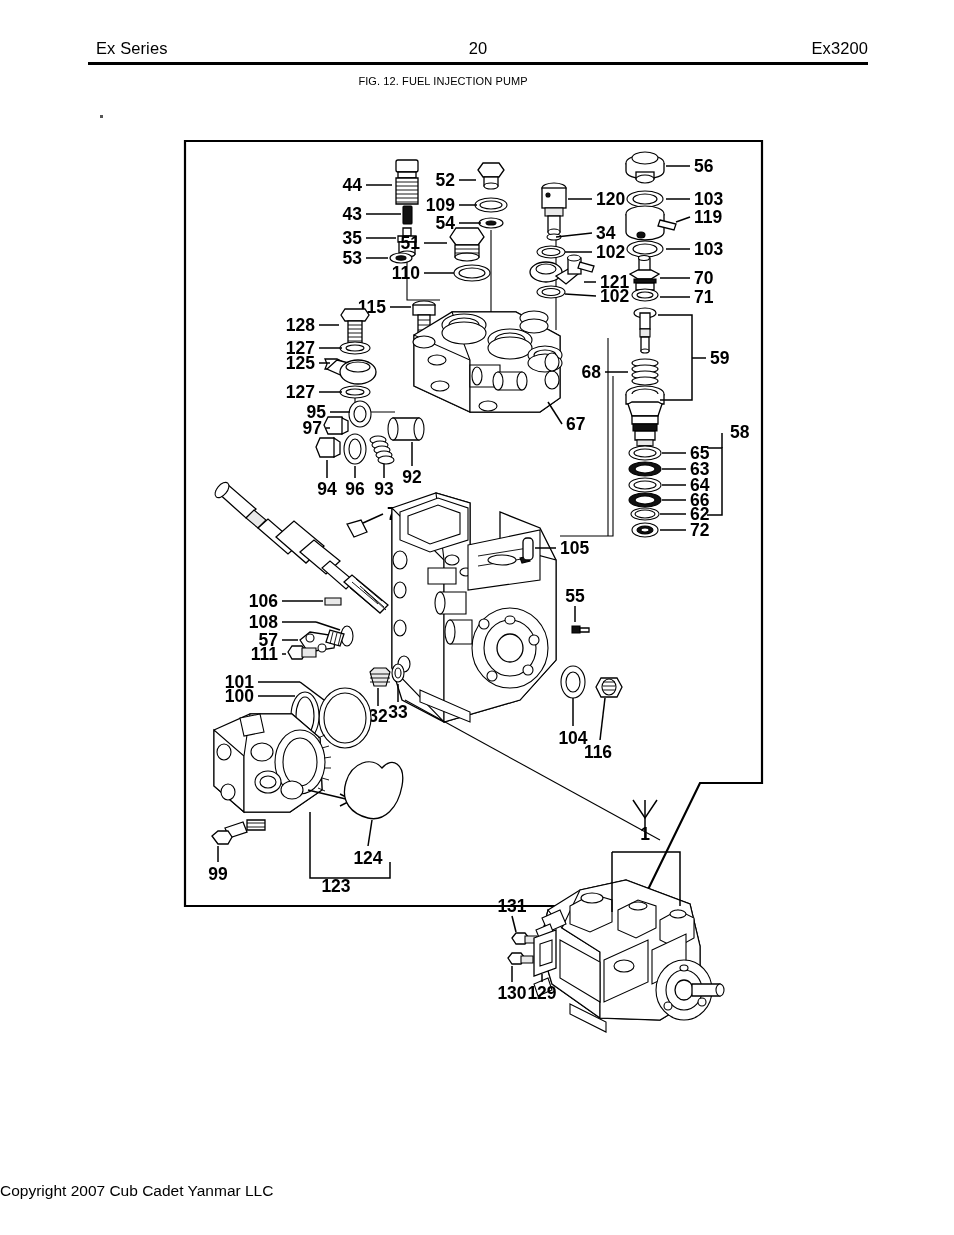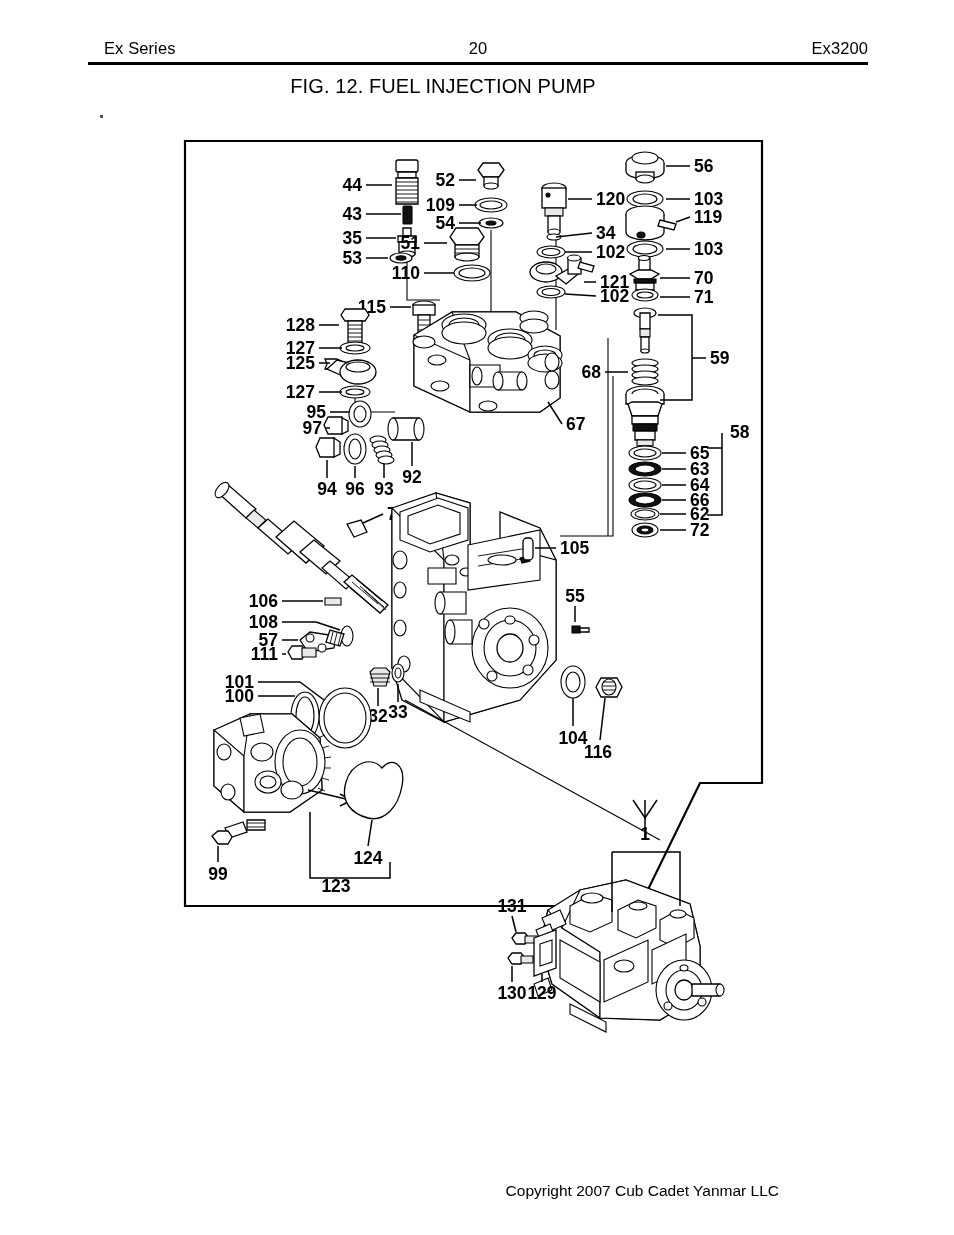--- a/index.html
+++ b/index.html
@@ -22,38 +22,38 @@
   }
   #page-header .hdr-left,
   #page-header .hdr-center,
   #page-header .hdr-right {
     position: absolute;
     bottom: 4px;
     font-size: 16.5px;
     letter-spacing: 0.1px;
     white-space: nowrap;
   }
-  #page-header .hdr-left { left: 16px; }
+  #page-header .hdr-left { left: 8px; }
   #page-header .hdr-center { left: 50%; transform: translateX(-50%); }
   #page-header .hdr-right { right: 0; margin-top: 48px; }
 
   
   #figure-title {
     position: absolute;
     left: 0; top: 75px; width: 886px;
     text-align: center;
-    font-size: 20px;
+    font-size: 11px;
     letter-spacing: 0.1px;
   }
 
   
   #page-footer {
     position: absolute;
     left: 0; top: 1182px; width: 779px;
-    text-align: right;
+    text-align: left;
     font-size: 15.5px;
   }
 
   
   #speck {
     position: absolute;
     left: 100px; top: 115px;
     width: 3px; height: 3px;
     background: #555;
   }

